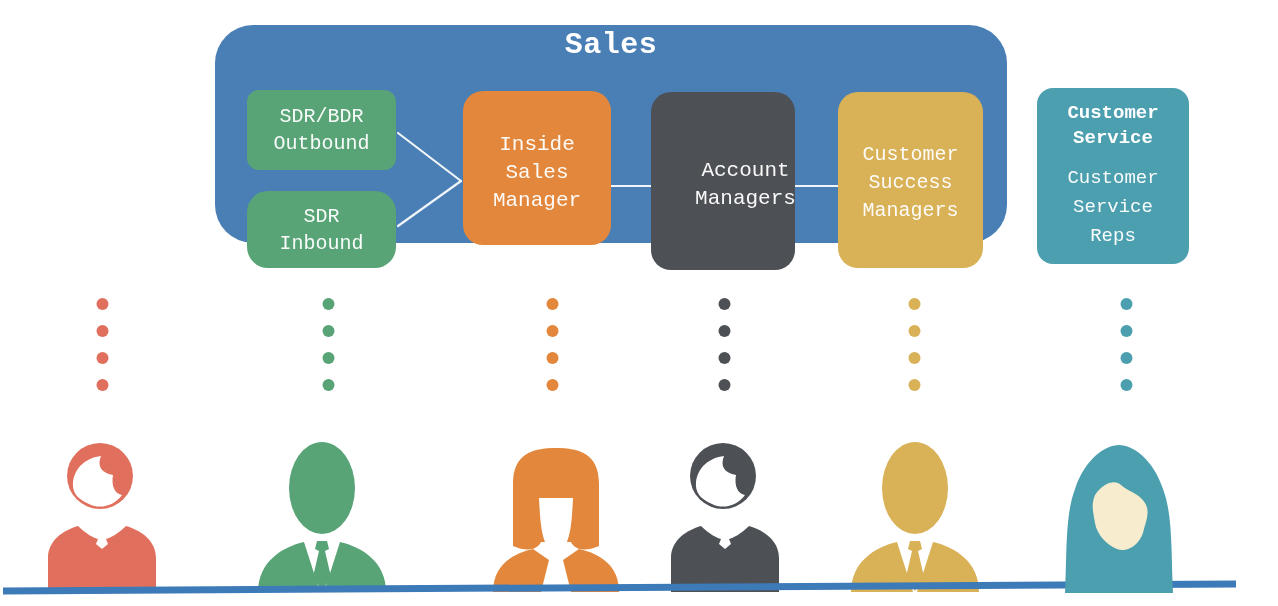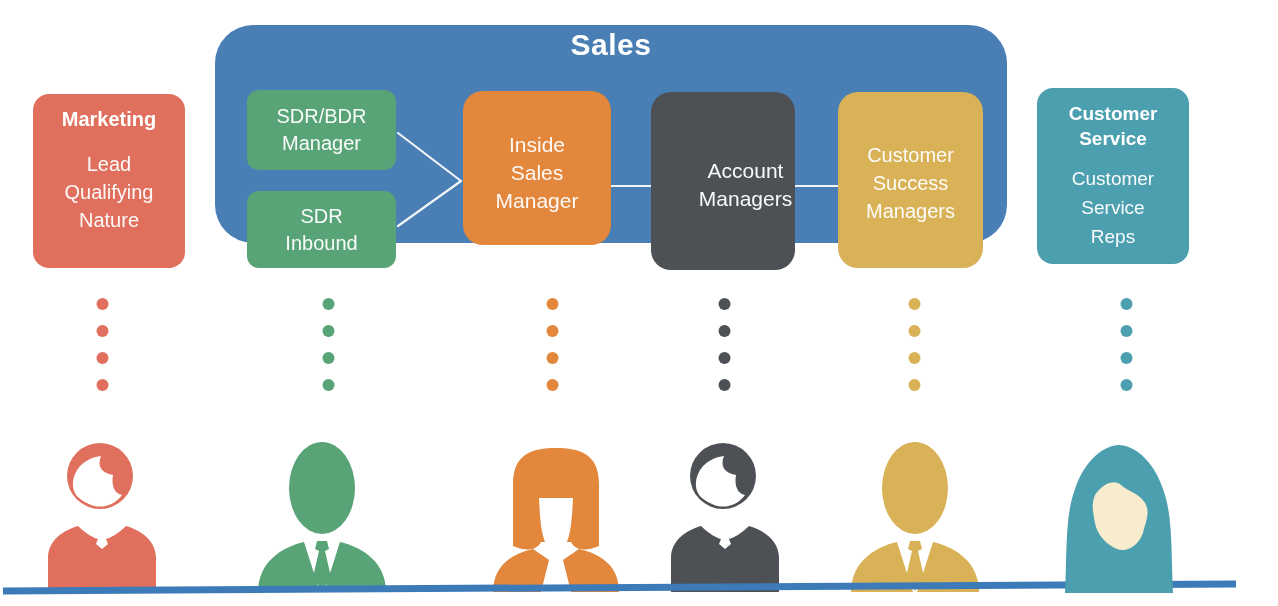--- a/index.html
+++ b/index.html
@@ -1,34 +1,34 @@
 <!DOCTYPE html>
 <html><head>
 <meta charset="utf-8">
 <style>
   html,body{margin:0;padding:0;background:#ffffff;}
   #canvas{
     position:relative;width:1278px;height:606px;overflow:hidden;background:#ffffff;
-    font-family:Liberation Sans, sans-serif;
+    font-family:Liberation Mono, monospace;
   }
   .abs{position:absolute;}
   .box{
     position:absolute;display:flex;flex-direction:column;align-items:center;justify-content:center;
     color:#ffffff;text-align:center;white-space:pre-line;box-sizing:border-box;
   }
   .box .title{font-weight:bold;white-space:pre-line;}
   .box .body{white-space:pre-line;opacity:.96;}
   
   #sales-container{left:215px;top:25px;width:792px;height:218px;border-radius:38px;background:#4A7FB5;}
   #sales-title{left:215px;top:28px;width:792px;text-align:center;color:#ffffff;font-size:30px;font-weight:bold;letter-spacing:.5px;}
   
   #box-marketing{left:33px;top:94px;width:152px;height:174px;border-radius:16px;background:#E0705D;justify-content:flex-start;padding-top:11px;font-size:20px;line-height:28px;}
   #box-marketing .title{font-size:20px;margin-bottom:17px;}
   #box-sdr-outbound{left:247px;top:90px;width:149px;height:80px;border-radius:12px;background:#58A476;font-size:20px;line-height:27px;}
-  #box-sdr-inbound{left:247px;top:191px;width:149px;height:77px;border-radius:12px;background:#58A476;font-size:20px;line-height:27px;}
+  #box-sdr-inbound{left:247px;top:191px;width:149px;height:77px;border-radius:21px;background:#58A476;font-size:20px;line-height:27px;}
   #box-ism{left:463px;top:91px;width:148px;height:154px;border-radius:20px;background:#E2873B;font-size:21px;line-height:28px;padding-top:10px;}
   #box-account{left:651px;top:92px;width:144px;height:178px;border-radius:20px;background:#4D5156;font-size:21px;line-height:28px;padding-top:8px;padding-left:45px;}
   #box-csm{left:838px;top:92px;width:145px;height:176px;border-radius:20px;background:#D9B157;font-size:20px;line-height:28px;padding-top:6px;}
   #box-cs{left:1037px;top:88px;width:152px;height:176px;border-radius:16px;background:#4C9FAF;justify-content:flex-start;padding-top:13px;font-size:19px;line-height:29px;}
   #box-cs .title{font-size:19px;line-height:25px;margin-bottom:13px;}
   svg{display:block;}
   .overlay{position:absolute;left:0;top:0;pointer-events:none;}
 </style>
 </head>
 <body>
@@ -40,30 +40,24 @@
 
   <svg class="overlay" width="1278" height="606">
     <g stroke="#FFFFFF" stroke-width="2.2" stroke-linecap="round" opacity="0.92">
       <line x1="398" y1="133" x2="461" y2="181"></line>
       <line x1="398" y1="226" x2="461" y2="181"></line>
       <line x1="611" y1="186" x2="651" y2="186"></line>
       <line x1="795" y1="186" x2="838" y2="186"></line>
     </g>
   </svg>
 
-  <div class="box" id="box-marketing">
-    <div class="title">Marketing</div>
-    <div class="body">Lead
-Qualifying
-Nature</div>
-  </div>
 
   <div class="box" id="box-sdr-outbound">
     <div class="body">SDR/BDR
-Manager</div>
+Outbound</div>
   </div>
 
   <div class="box" id="box-sdr-inbound">
     <div class="body">SDR
 Inbound</div>
   </div>
 
   <div class="box" id="box-ism">
     <div class="body">Inside
 Sales

